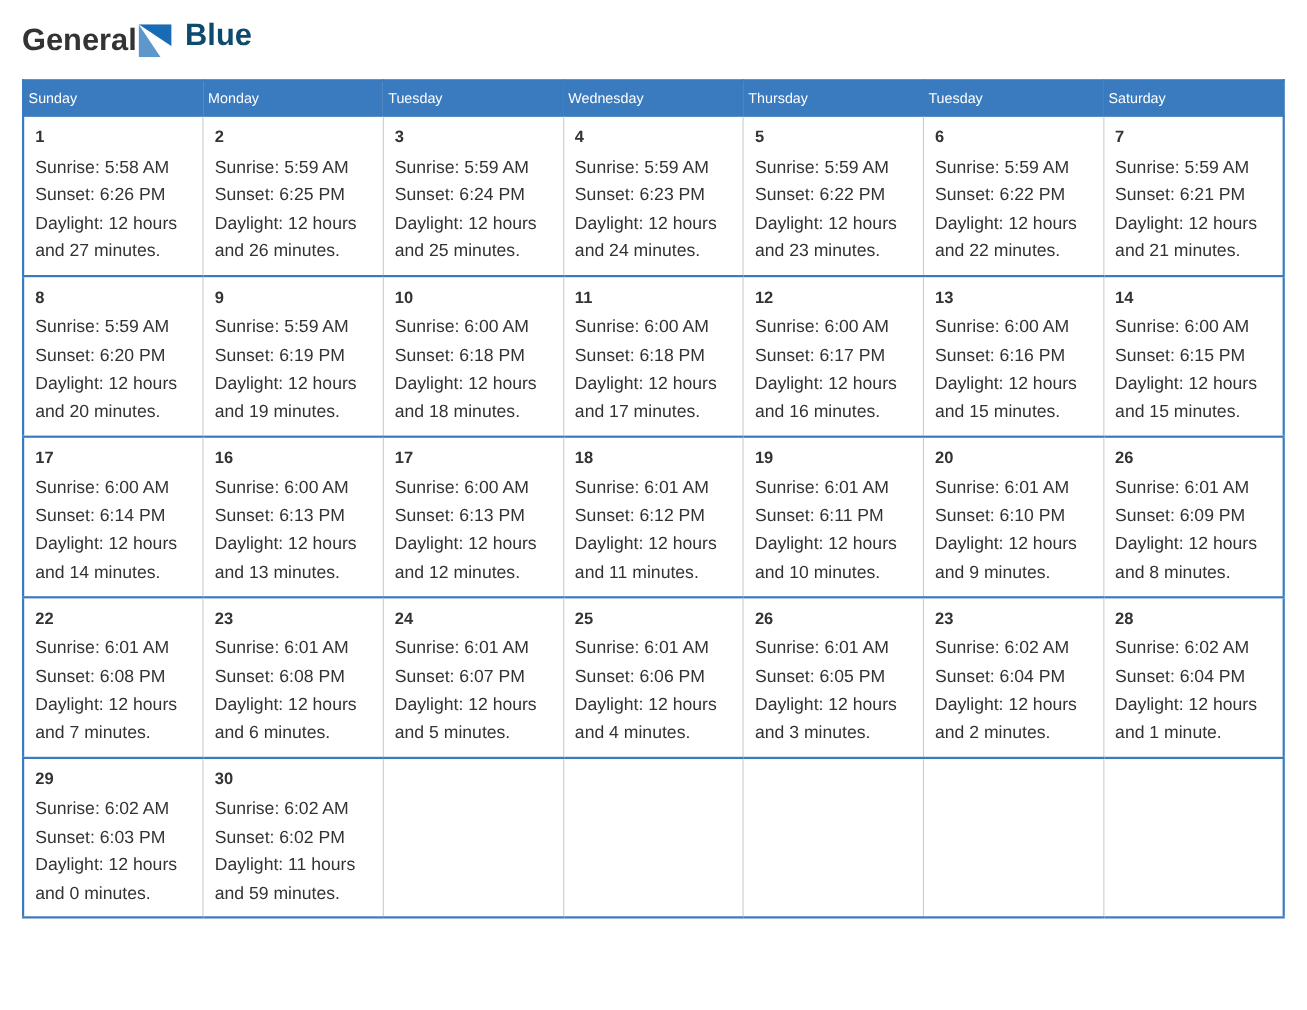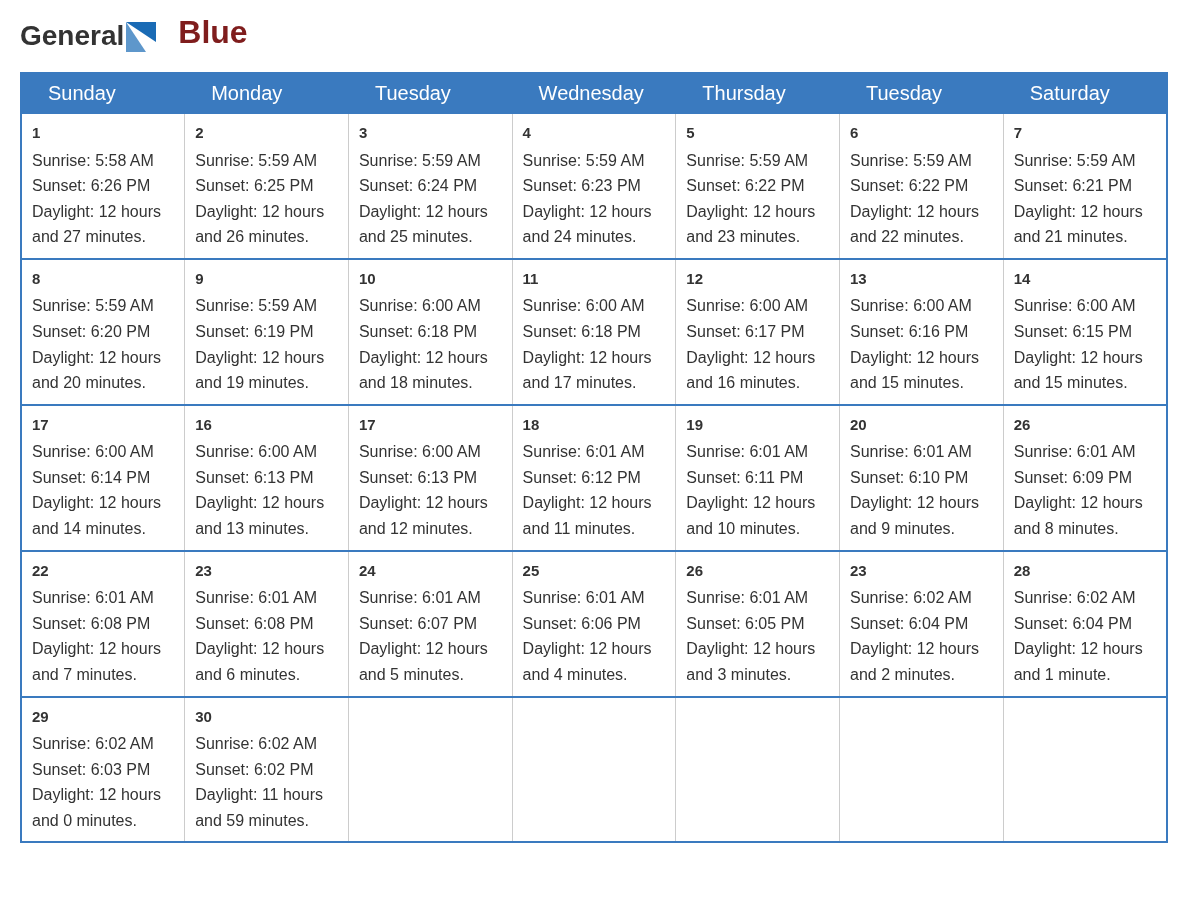--- a/index.html
+++ b/index.html
@@ -12,21 +12,21 @@
     }
     .header {
       display: flex;
       justify-content: space-between;
       align-items: flex-start;
       margin-bottom: 20px;
     }
     .logo {
       display: flex;
       align-items: center;
-      gap: 18px;
+      gap: 8px;
     }
     .title-section {
       text-align: right;
     }
     .page-title {
       font-size: 52px;
       font-weight: bold;
       color: #333;
       line-height: 1.1;
     }
@@ -36,23 +36,23 @@
       margin-top: 4px;
     }
     .calendar {
       width: 100%;
       border-collapse: collapse;
       border: 2px solid #3a7abf;
     }
     .calendar th {
       background-color: #3a7abf;
       color: #fff;
-      font-size: 20px;
+      font-size: 13px;
       font-weight: normal;
-      padding: 8px 26px;
+      padding: 8px 4px;
       text-align: left;
       border: 1px solid #3a7abf;
     }
     .calendar td {
       vertical-align: top;
       padding: 8px 10px;
       border: 1px solid #ccc;
       border-bottom: 2px solid #3a7abf;
       width: 14.28%;
       font-size: 13px;
@@ -85,21 +85,21 @@
 <div class="header">
   <div class="logo">
     <div style="display:flex; align-items:flex-start; gap:0;">
       <span style="font-size:28px; font-weight:bold; color:#333; font-family: Arial, sans-serif;">General</span>
       <svg width="30" height="30" viewBox="0 0 30 30" style="margin-left:2px; margin-top:2px;">
         <polygon points="0,0 30,0 30,20" fill="#1a6bb5"></polygon>
         <polygon points="0,0 0,30 20,30" fill="#1a6bb5" opacity="0.7"></polygon>
       </svg>
     </div>
     <div style="margin-left:4px;">
-      <span style="font-size:32px; font-weight:bold; color:#7f1d1d; font-family: Arial, sans-serif; display:block; margin-top:-8px;">Blue</span>
+      <span style="font-size:28px; font-weight:bold; color:#0c4a6e; font-family: Arial, sans-serif; display:block; margin-top:-8px;">Blue</span>
     </div>
   </div>
   <div class="title-section">
     <div class="page-title"></div>
     <div class="subtitle"></div>
   </div>
 </div>
 
 <table class="calendar">
   <thead>

